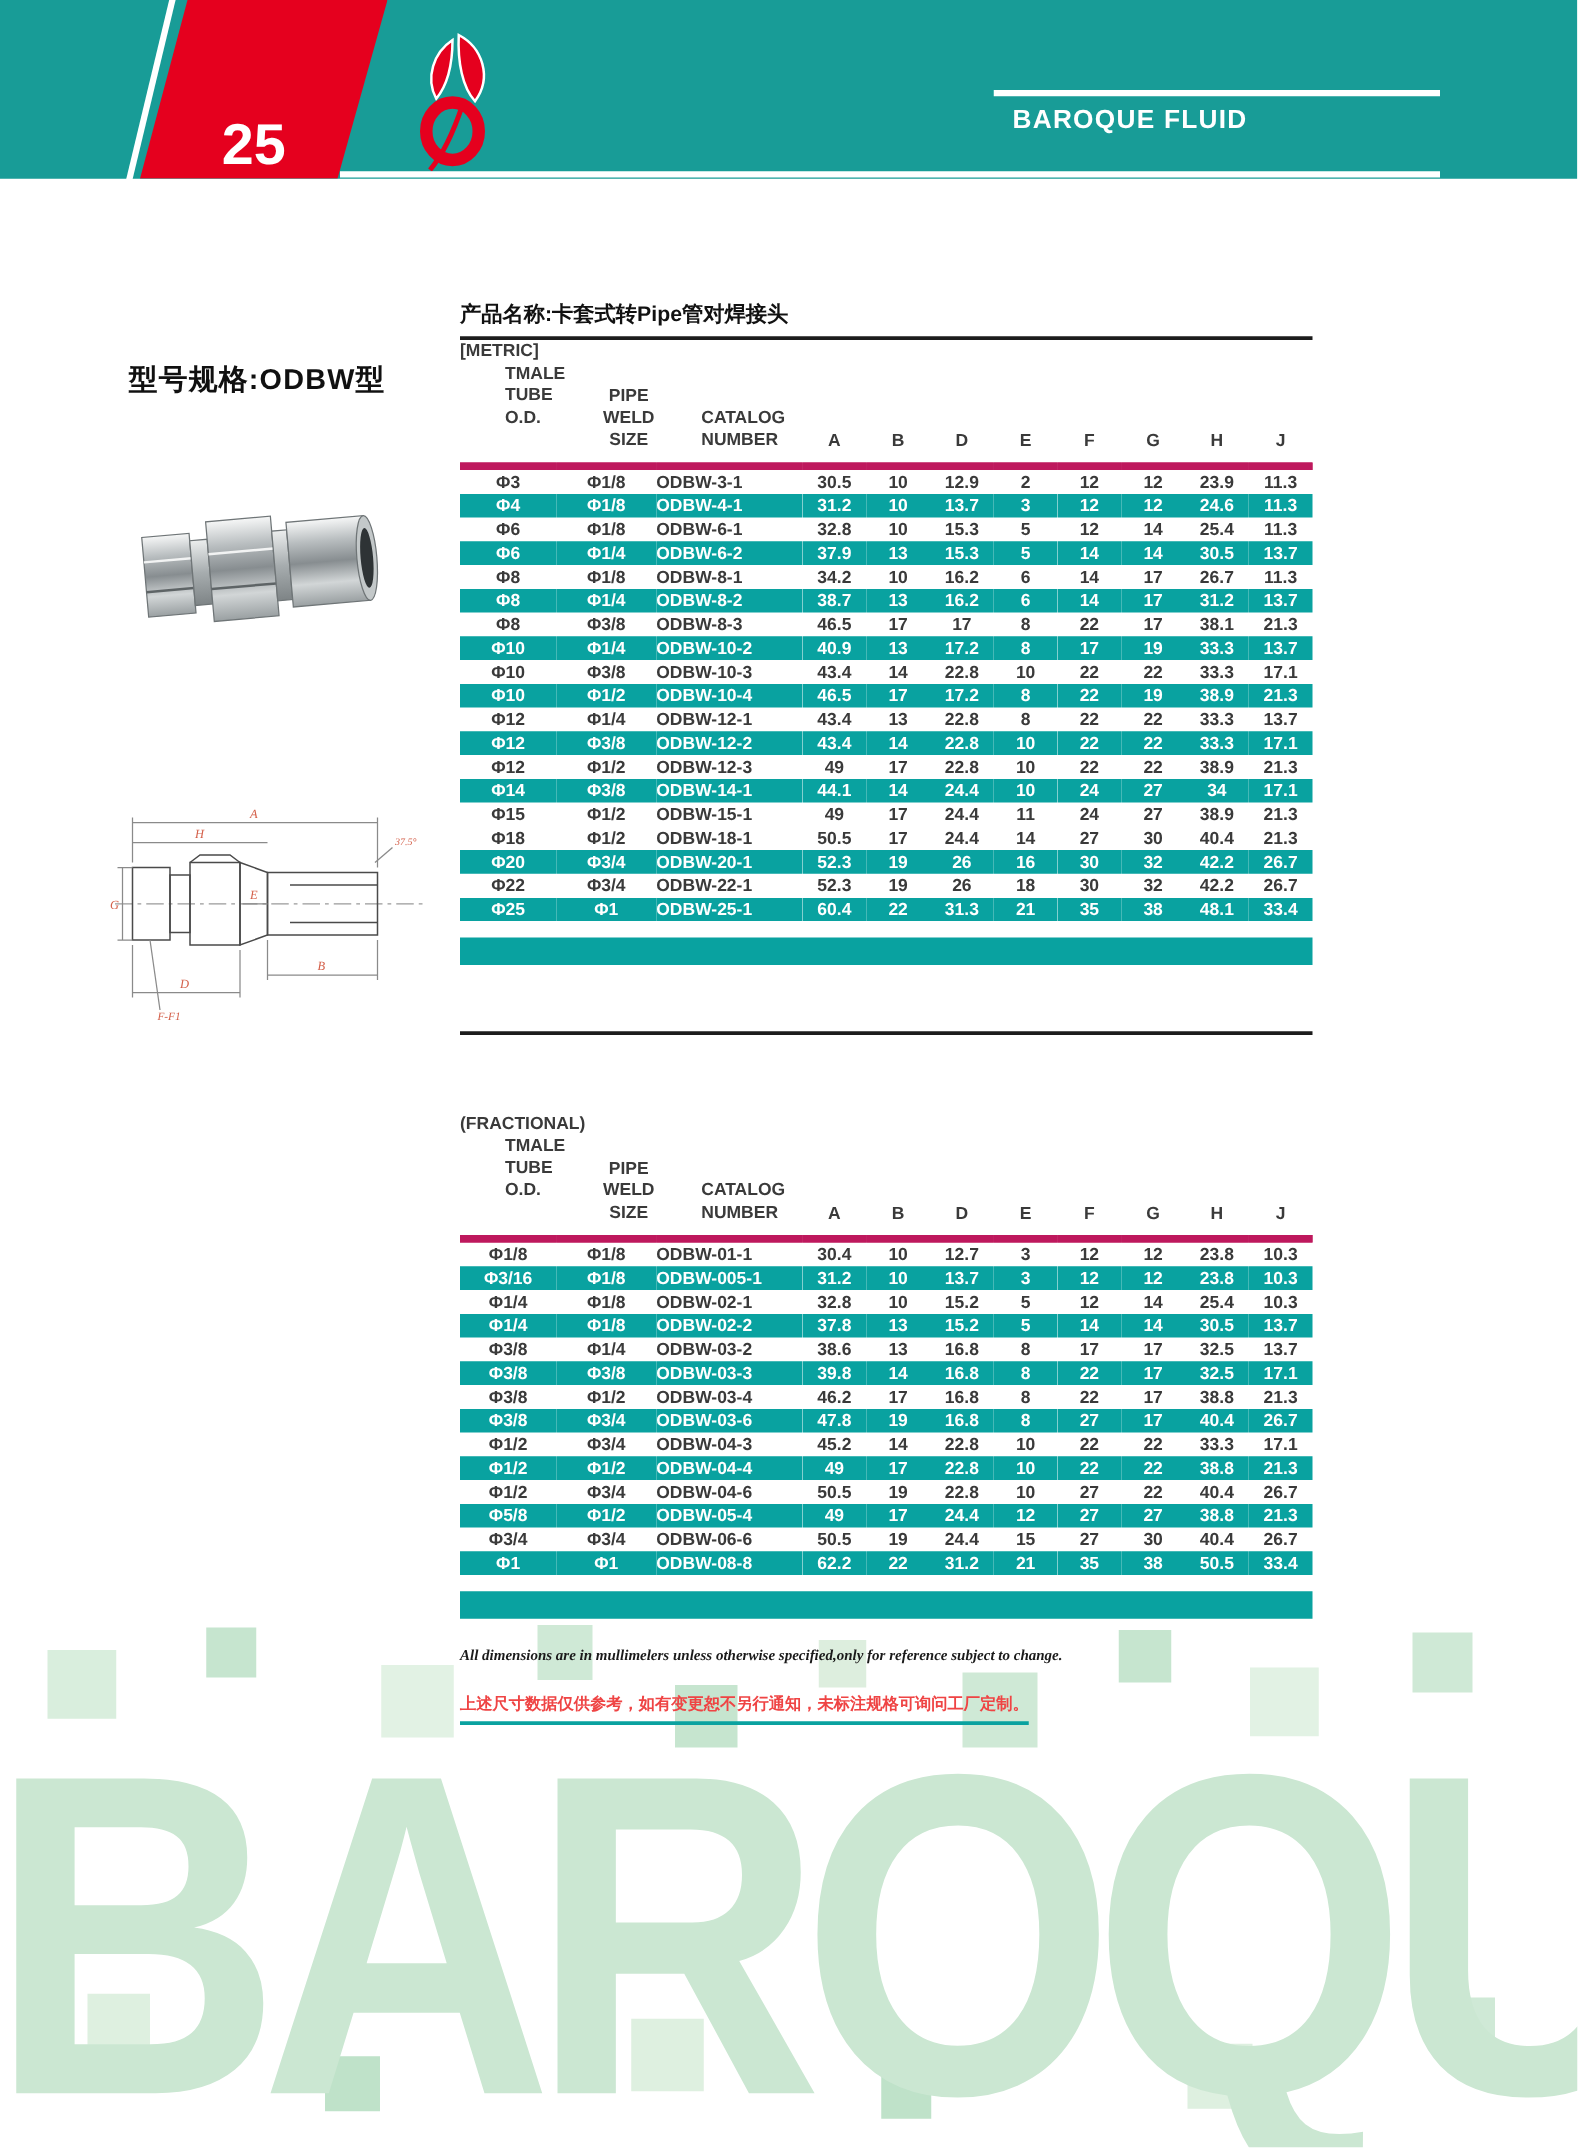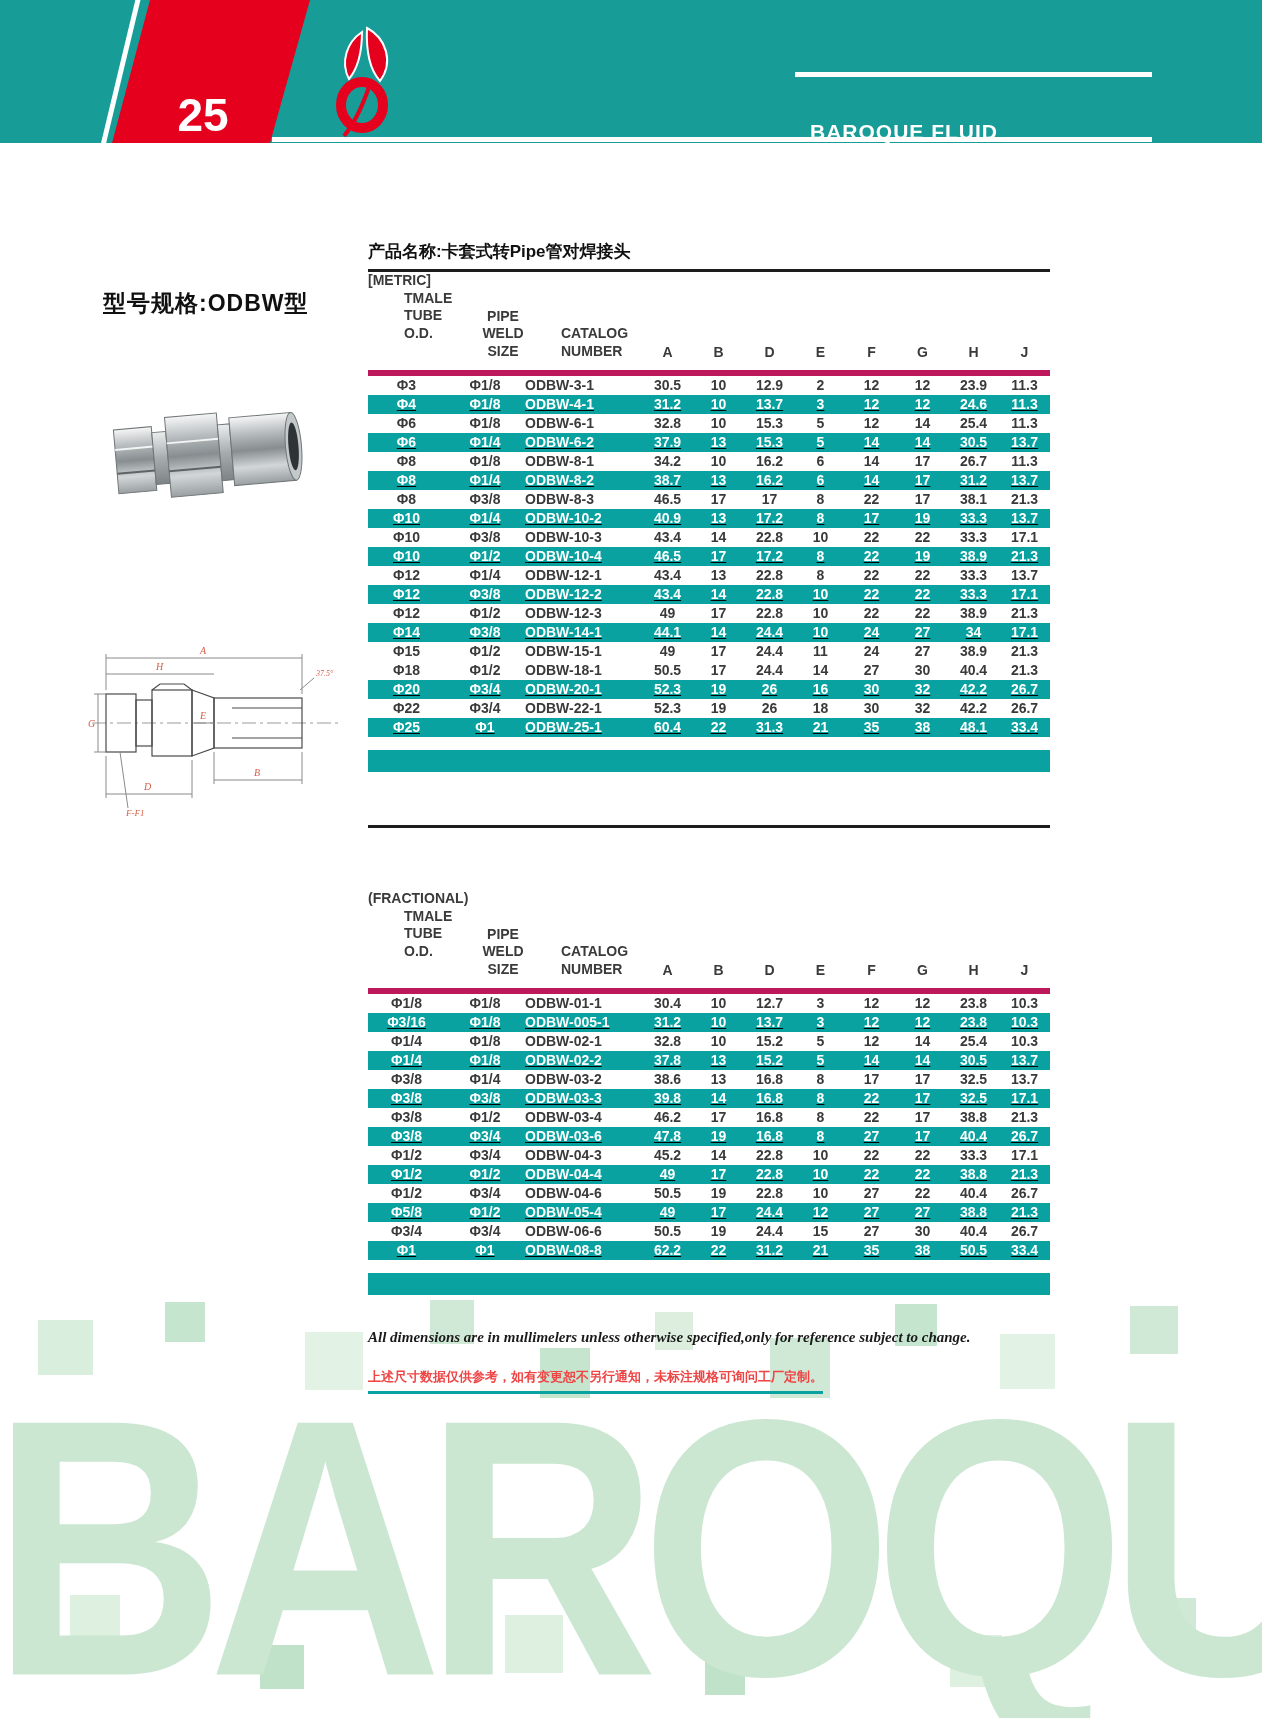--- a/index.html
+++ b/index.html
@@ -10,21 +10,21 @@
   .band{position:absolute;left:0;top:0;width:1262px;height:143px;background:#189c97;}
   .white-diag{position:absolute;left:118px;top:-10px;width:5px;height:165px;background:#fff;
               transform:rotate(13.5deg);}
   .red-stripe{position:absolute;left:105px;top:0;width:210px;height:143px;background:#e5001e;
               clip-path:polygon(45px 0,205px 0,165px 143px,7px 143px);}
   .page-num{position:absolute;left:148px;top:88px;width:110px;text-align:center;
             font-size:46px;font-weight:700;color:#fff;}
   .brand-cn{position:absolute;left:612px;top:42px;font-size:38px;font-weight:700;color:#fff;
             letter-spacing:3px;font-family:"Liberation Sans",sans-serif;}
   .brand-en{position:absolute;left:810px;top:84px;font-size:21px;font-weight:700;color:#fff;
-            letter-spacing:1px;margin-top:36px;}
+            letter-spacing:1px;}
   .hline1{position:absolute;left:795px;top:72px;width:357px;height:5px;background:#fff;}
   .hline2{position:absolute;left:272px;top:137px;width:880px;height:5px;background:#fff;}
   .logo{position:absolute;left:318px;top:26px;}
 
   
   .model-title{position:absolute;left:103px;top:288px;font-size:23px;font-weight:700;color:#101010;
                letter-spacing:1px;}
   .photo{position:absolute;left:106px;top:368px;}
   .drawing{position:absolute;left:86px;top:628px;}
 
@@ -35,29 +35,29 @@
   table.spec{width:682px;border-collapse:collapse;table-layout:fixed;}
   table.spec th{vertical-align:bottom;font-size:14px;font-weight:700;color:#3a3a3a;
                 text-align:center;padding:0 0 10px 0;border-bottom:6px solid #be185d;}
   table.spec th.lft{text-align:left;}
   .th-lines{white-space:pre-line;line-height:1.25;text-align:left;margin-left:36px;}
   .grp{text-align:left;line-height:1.25;}
   th.tube-th .th-lines{padding-bottom:18px;}
   table.spec td{height:19px;padding:0;font-size:14px;font-weight:700;color:#3a3a3a;
                 text-align:center;line-height:19px;overflow:hidden;}
   table.spec td.cat{text-align:left;}
-  table.spec tr.teal{background:#09a2a0;text-decoration:underline;}
+  table.spec tr.teal{background:#09a2a0;}
   table.spec tr.teal td{color:#fff;}
   .col-tube{width:77px;} .col-pipe{width:80px;} .col-cat{width:117px;}
   .col-num{width:51px;}
   .filler-bar{width:682px;height:22px;background:#09a2a0;margin-top:13px;}
   .section-line{width:682px;height:3px;background:#1c1c1c;margin-top:53px;}
   table.frac th{padding-top:62px;}
-  .note-en{margin-top:34px;font-family:"Liberation Serif",serif;font-style:italic;font-weight:700;
-           font-size:15px;color:#1a1a1a;}
+  .note-en{margin-top:22px;font-family:"Liberation Serif",serif;font-style:italic;font-weight:700;
+           font-size:12px;color:#1a1a1a;}
   .note-cn{display:inline-block;margin-top:4px;font-size:13px;font-weight:700;color:#ef4444;
            padding-bottom:5px;border-bottom:3px solid #0aa2a0;}
 
   
   .watermark{position:absolute;left:0;top:1356px;width:1262px;height:360px;z-index:0;
              display:flex;align-items:flex-end;}
   .watermark span{flex:1;text-align:center;font-size:300px;font-weight:700;line-height:.92;
                   color:#cbe7d2;transform:scale(1.08,1.22);transform-origin:bottom center;
                   font-family:"Liberation Sans",sans-serif;}
   .sq{position:absolute;z-index:0;}

